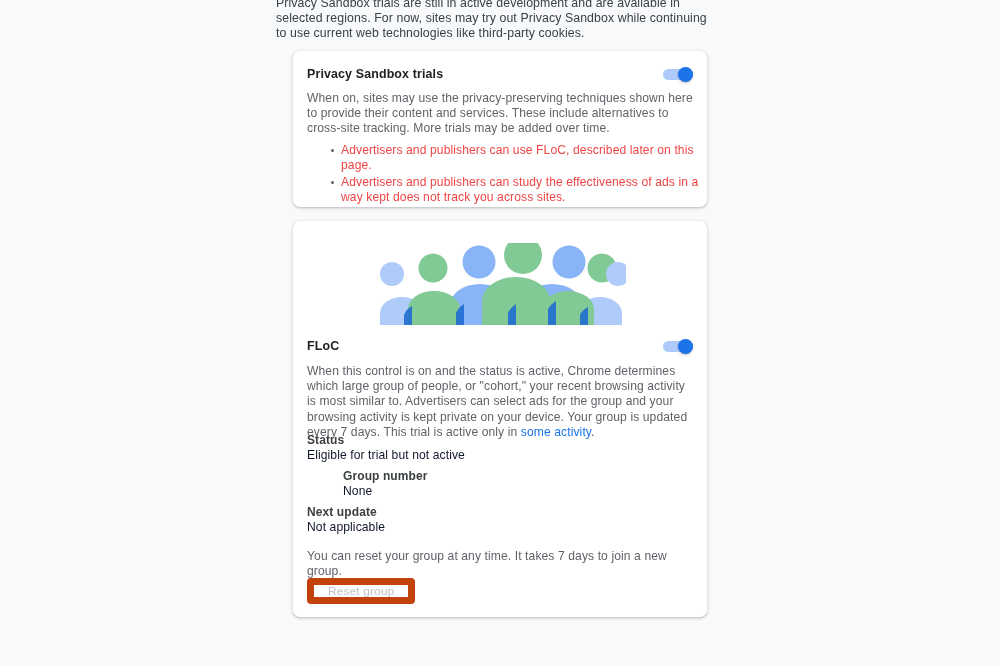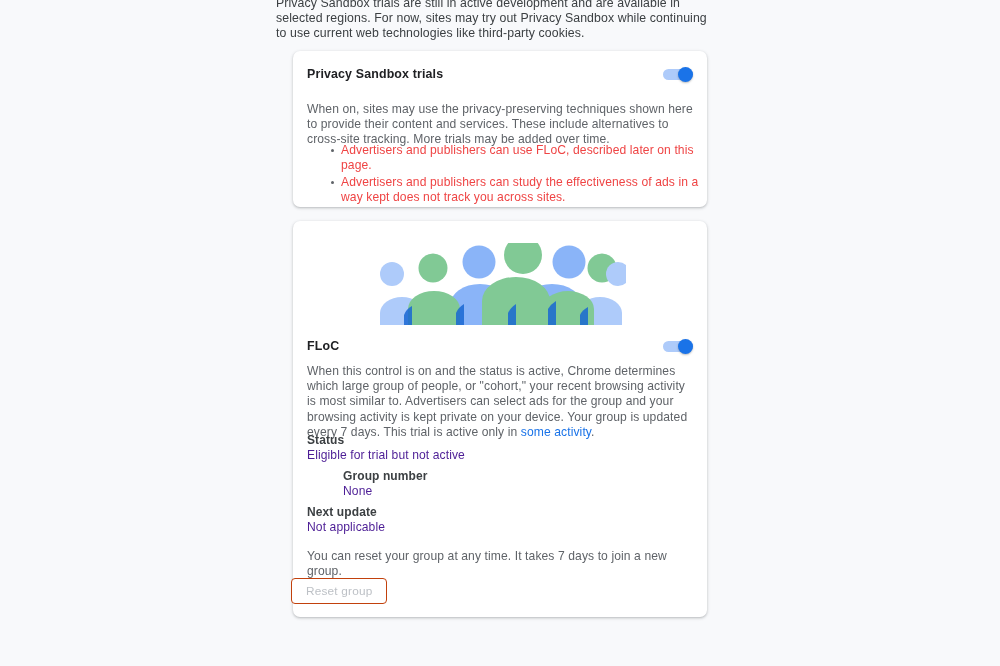--- a/index.html
+++ b/index.html
@@ -158,38 +158,38 @@
   }
   .field-label {
     font-size: 12px;
     font-weight: bold;
     color: #3c4043;
     letter-spacing: 0.1px;
     line-height: 14px;
   }
   .field-value {
     font-size: 12.1px;
-    color: #4c1d95;
+    color: #0f172a;
     letter-spacing: 0.1px;
     line-height: 15px;
     margin-top: 1px;
   }
 
   
   .btn-reset {
     position: absolute;
-    left: 291px;
+    left: 307px;
     top: 578px;
     height: 26px;
     padding: 0 14px;
     display: inline-flex;
     align-items: center;
     justify-content: center;
     background: #ffffff;
-    border: 1px solid #c2410c;
+    border: 7px solid #c2410c;
     border-radius: 4px;
     font-family: "Liberation Sans", sans-serif;
     font-size: 11.8px;
     letter-spacing: 0.2px;
     color: #bdc1c6;
     cursor: default;
   }
 </style>
 </head>
 <body>
@@ -201,21 +201,21 @@
   <div class="card" id="card-trials">
 
     <div class="card-head" style="top:12px;height:22px;">
       <div class="card-title">Privacy Sandbox trials</div>
       <div class="toggle">
         <div class="track"></div>
         <div class="knob"></div>
       </div>
     </div>
 
-    <div class="body-text" style="left:14px;top:51px;width:386px;">When on, sites may use the privacy-preserving techniques shown here to provide their content and services. These include alternatives to cross-site tracking. More trials may be added over time.</div>
+    <div class="body-text" style="left:14px;top:40px;width:386px;">When on, sites may use the privacy-preserving techniques shown here to provide their content and services. These include alternatives to cross-site tracking. More trials may be added over time.</div>
 
     <ul class="bullets" style="left:32px;top:92px;width:362px;">
       <li>Advertisers and publishers can use FLoC, described later on this page.</li>
       <li>Advertisers and publishers can study the effectiveness of ads in a way kept does not track you across sites.</li>
     </ul>
 
   </div>
 
   <div class="card" id="card-floc">
 

